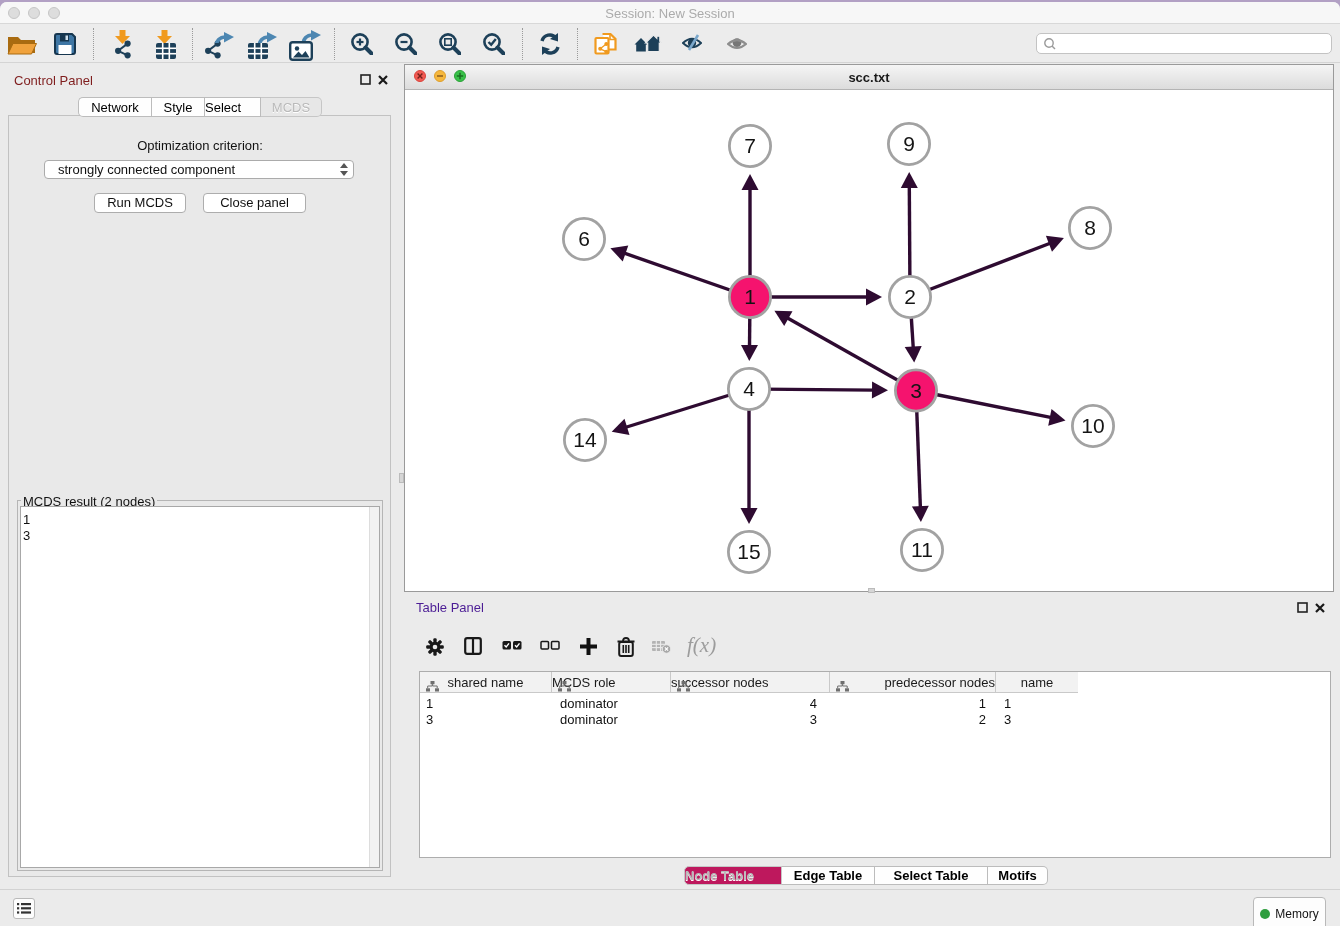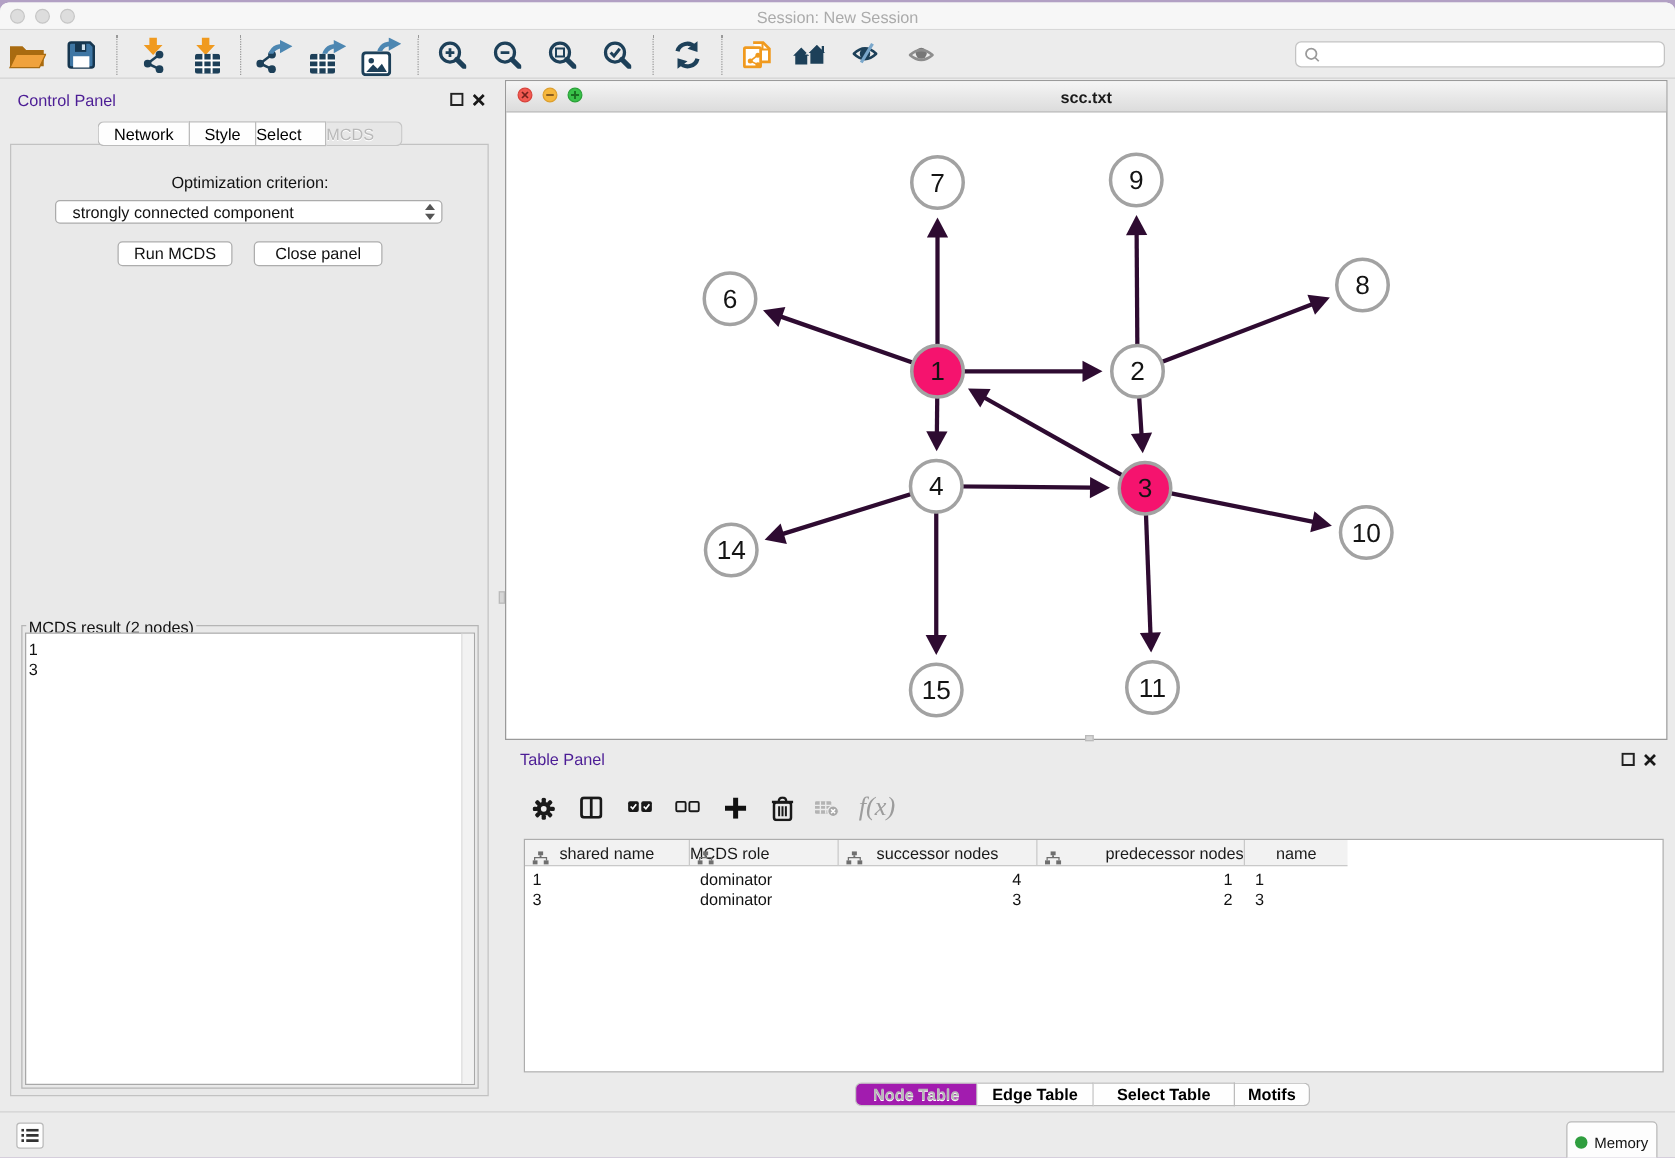--- a/index.html
+++ b/index.html
@@ -128,35 +128,35 @@
 <div style="position:absolute;left:192px;top:28px;height:32px;border-left:1px dotted #9a9a9a"></div>
 <div style="position:absolute;left:334px;top:28px;height:32px;border-left:1px dotted #9a9a9a"></div>
 <div style="position:absolute;left:522px;top:28px;height:32px;border-left:1px dotted #9a9a9a"></div>
 <div style="position:absolute;left:577px;top:28px;height:32px;border-left:1px dotted #9a9a9a"></div>
 <div class="abs" style="left:1036px;top:33px;width:296px;height:21px;background:#fff;border:1px solid #c3c3c3;border-radius:5px"></div>
 <svg class="abs" style="left:1043px;top:37px" width="14" height="14">
     <circle cx="6" cy="6" r="4.2" fill="none" stroke="#9a9a9a" stroke-width="1.4"></circle>
     <line x1="9" y1="9" x2="12" y2="12" stroke="#9a9a9a" stroke-width="1.4"></line>
   </svg>
 
-<div class="abs" style="left:14px;top:73px;font-size:13px;color:#4c1d95">Control Panel</div>
+<div class="abs" style="left:14px;top:73px;font-size:13px;color:#7f1d1d">Control Panel</div>
 <svg class="abs" style="left:360px;top:74px" width="11" height="11">
     <rect x="1" y="1" width="9" height="9" fill="none" stroke="#222" stroke-width="1.6"></rect>
   </svg>
 <svg class="abs" style="left:377px;top:74px" width="12" height="12">
     <path d="M2,2 L10,10 M10,2 L2,10" stroke="#191919" stroke-width="2.2"></path>
   </svg>
 
 <div class="abs" style="left:8px;top:115px;width:383px;height:762px;background:#e9e9e9;border:1px solid #c2c2c2"></div>
 
 <div class="abs" style="left:78px;top:97px;height:20px;display:flex;font-size:13px">
  <div style="width:73px;background:#fefefe;border:1px solid #bcbcbc;border-right:none;border-radius:5px 0 0 5px;text-align:center;line-height:19px">Network</div>
  <div style="width:53px;background:#fefefe;border:1px solid #bcbcbc;border-right:none;text-align:center;line-height:19px">Style</div>
  <div style="width:57px;background:#fefefe;border:1px solid #bcbcbc;text-align:left;line-height:19px">Select</div>
- <div style="width:61px;background:#e7e7e7;border:1px solid #c6c6c6;border-left:none;border-radius:0 5px 5px 0;line-height:19px;color:#b9b9b9;text-shadow:0 1px 0 #fff">MCDS</div>
+ <div style="width:61px;background:#e7e7e7;border:1px solid #c6c6c6;border-left:none;border-radius:0 5px 5px 0;text-align:center;line-height:19px;color:#b9b9b9;text-shadow:0 1px 0 #fff">MCDS</div>
 </div>
 
 <div class="abs" style="left:0;top:138px;width:400px;text-align:center;font-size:13px;color:#111">Optimization criterion:</div>
 <div class="abs" style="left:44px;top:160px;width:310px;height:19px;background:#fff;border:1px solid #ababab;border-radius:4px;font-size:13px;line-height:17px;padding-left:13px;color:#111">strongly connected component</div>
 <svg class="abs" style="left:339px;top:162px" width="10" height="15">
     <path d="M5,1 L9,6 L1,6 Z" fill="#555"></path>
     <path d="M5,14 L9,9 L1,9 Z" fill="#555"></path>
   </svg>
 <div class="abs" style="left:94px;top:193px;width:92px;height:20px;background:#fff;border:1px solid #adadad;border-radius:4px;font-size:13px;text-align:center;line-height:18px;color:#111">Run MCDS</div>
 <div class="abs" style="left:203px;top:193px;width:103px;height:20px;background:#fff;border:1px solid #adadad;border-radius:4px;font-size:13px;text-align:center;line-height:18px;color:#111">Close panel</div>
@@ -306,21 +306,21 @@
           </g>
         </svg></span>shared name</div>
  <div style="width:119px;position:relative;line-height:21px;border-right:1px solid #c9c9c9"><span style="position:absolute;left:6px;top:5px"><svg width="13" height="11" viewBox="0 0 13 11" style="flex:0 0 auto">
           <g fill="#6f6f6f">
             <rect x="4.5" y="0" width="4" height="3.2"></rect>
             <rect x="0" y="7.3" width="4" height="3.2"></rect>
             <rect x="9" y="7.3" width="4" height="3.2"></rect>
             <path d="M6.2,3.2 L6.2,5 L1.7,5 L1.7,7.3 M6.7,3.2 L6.7,5 L11.2,5 L11.2,7.3" stroke="#6f6f6f" fill="none" stroke-width="1"></path>
           </g>
         </svg></span>MCDS role</div>
- <div style="width:159px;position:relative;text-align:center;line-height:21px;border-right:1px solid #c9c9c9"><span style="position:absolute;left:6px;top:5px"><svg width="13" height="11" viewBox="0 0 13 11" style="flex:0 0 auto">
+ <div style="width:159px;position:relative;line-height:21px;border-right:1px solid #c9c9c9"><span style="position:absolute;left:6px;top:5px"><svg width="13" height="11" viewBox="0 0 13 11" style="flex:0 0 auto">
           <g fill="#6f6f6f">
             <rect x="4.5" y="0" width="4" height="3.2"></rect>
             <rect x="0" y="7.3" width="4" height="3.2"></rect>
             <rect x="9" y="7.3" width="4" height="3.2"></rect>
             <path d="M6.2,3.2 L6.2,5 L1.7,5 L1.7,7.3 M6.7,3.2 L6.7,5 L11.2,5 L11.2,7.3" stroke="#6f6f6f" fill="none" stroke-width="1"></path>
           </g>
         </svg></span>successor nodes</div>
  <div style="width:166px;position:relative;text-align:right;line-height:21px;border-right:1px solid #c9c9c9"><span style="position:absolute;left:6px;top:5px"><svg width="13" height="11" viewBox="0 0 13 11" style="flex:0 0 auto">
           <g fill="#6f6f6f">
             <rect x="4.5" y="0" width="4" height="3.2"></rect>
@@ -342,21 +342,21 @@
  <div style="display:flex;height:16px;line-height:16px">
       <div style="width:132px;padding-left:6px">3</div>
       <div style="width:119px;padding-left:8px">dominator</div>
       <div style="width:159px;text-align:right;padding-right:13px">3</div>
       <div style="width:166px;text-align:right;padding-right:10px">2</div>
       <div style="width:82px;padding-left:8px">3</div>
     </div>
 </div>
 
 <div class="abs" style="left:684px;top:866px;height:19px;display:flex;font-size:13px;font-weight:bold">
- <div style="width:98px;background:#a21caf;border:1px solid #c6c6c6;border-radius:5px 0 0 5px;text-align:center;line-height:18px;color:#b9b9b9;text-shadow:0 1px 0 #fff">Node Table</div>
+ <div style="width:98px;background:#be185d;border:1px solid #c6c6c6;border-radius:5px 0 0 5px;line-height:18px;color:#b9b9b9;text-shadow:0 1px 0 #fff">Node Table</div>
  <div style="width:93px;background:#fefefe;border:1px solid #bcbcbc;border-left:none;text-align:center;line-height:18px">Edge Table</div>
  <div style="width:113px;background:#fefefe;border:1px solid #bcbcbc;border-left:none;text-align:center;line-height:18px">Select Table</div>
  <div style="width:60px;background:#fefefe;border:1px solid #bcbcbc;border-left:none;border-radius:0 5px 5px 0;text-align:center;line-height:18px">Motifs</div>
 </div>
 
 <div class="abs" style="left:0;top:889px;width:1340px;border-top:1px solid #d2d2d2"></div>
 <div class="abs" style="left:13px;top:898px;width:22px;height:21px;background:#fdfdfd;border:1px solid #b9b9b9;border-radius:3px"></div>
 <svg class="abs" style="left:17px;top:903px" width="14" height="11">
     <g fill="#333">
       <rect x="0" y="0" width="2.2" height="2.2"></rect>

